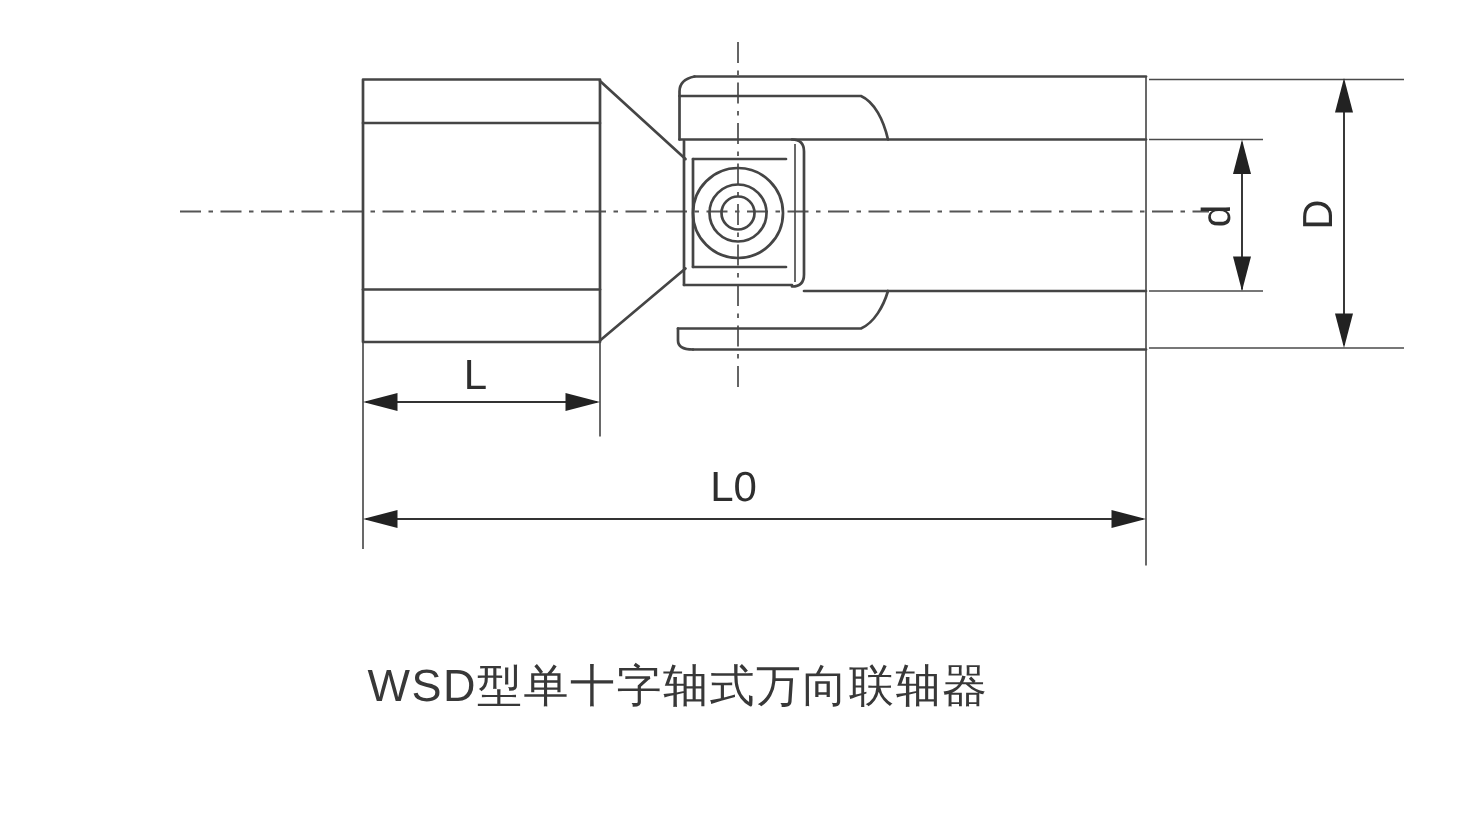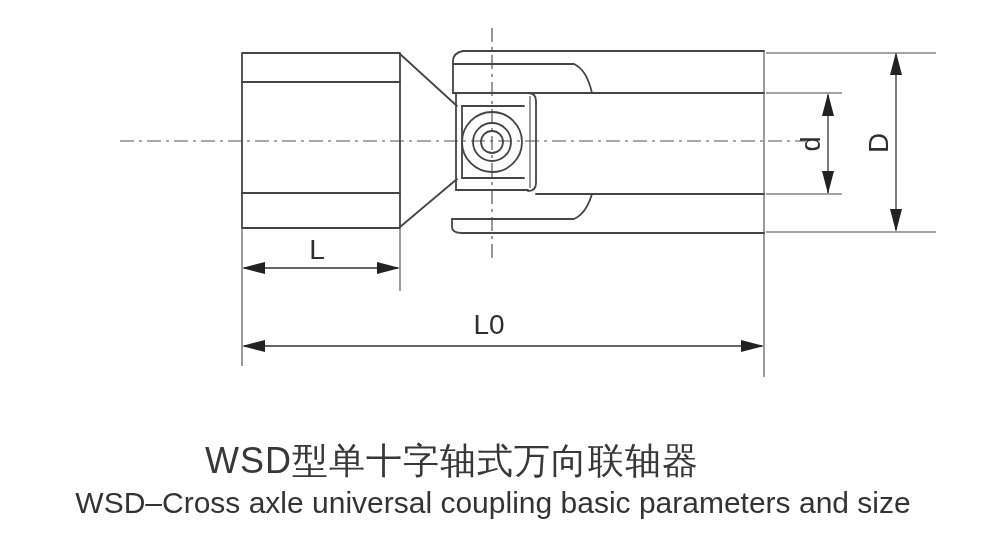--- a/index.html
+++ b/index.html
@@ -54,21 +54,21 @@
   .caption {
     position: absolute;
     white-space: nowrap;
     color: #383838;
     text-align: center;
   }
   .caption-cn {
     left: 452px;
     top: 437px;
     transform: translateX(-50%);
-    font-size: 36px;
+    font-size: 30px;
     font-weight: 500;
     letter-spacing: 1px;
   }
   .caption-en {
     left: 493px;
     top: 486px;
     transform: translateX(-50%);
     font-size: 30px;
     font-weight: 400;
     color: #333333;
@@ -155,15 +155,14 @@
     <g>
       <path class="dimline" d="M896,55 V230"></path>
       <polygon class="arrowhead" points="896,52 890,75 902,75"></polygon>
       <polygon class="arrowhead" points="896,232 890,209 902,209"></polygon>
       <text class="dimtext" font-size="28" text-anchor="middle" transform="translate(888,143) rotate(-90)">D</text>
     </g>
   </svg>
 
   <div class="caption caption-cn">WSD型单十字轴式万向联轴器</div>
 
-  <div class="caption caption-en">WSD–Cross axle universal coupling basic parameters and size</div>
 
 </div>
 
 </body></html>

